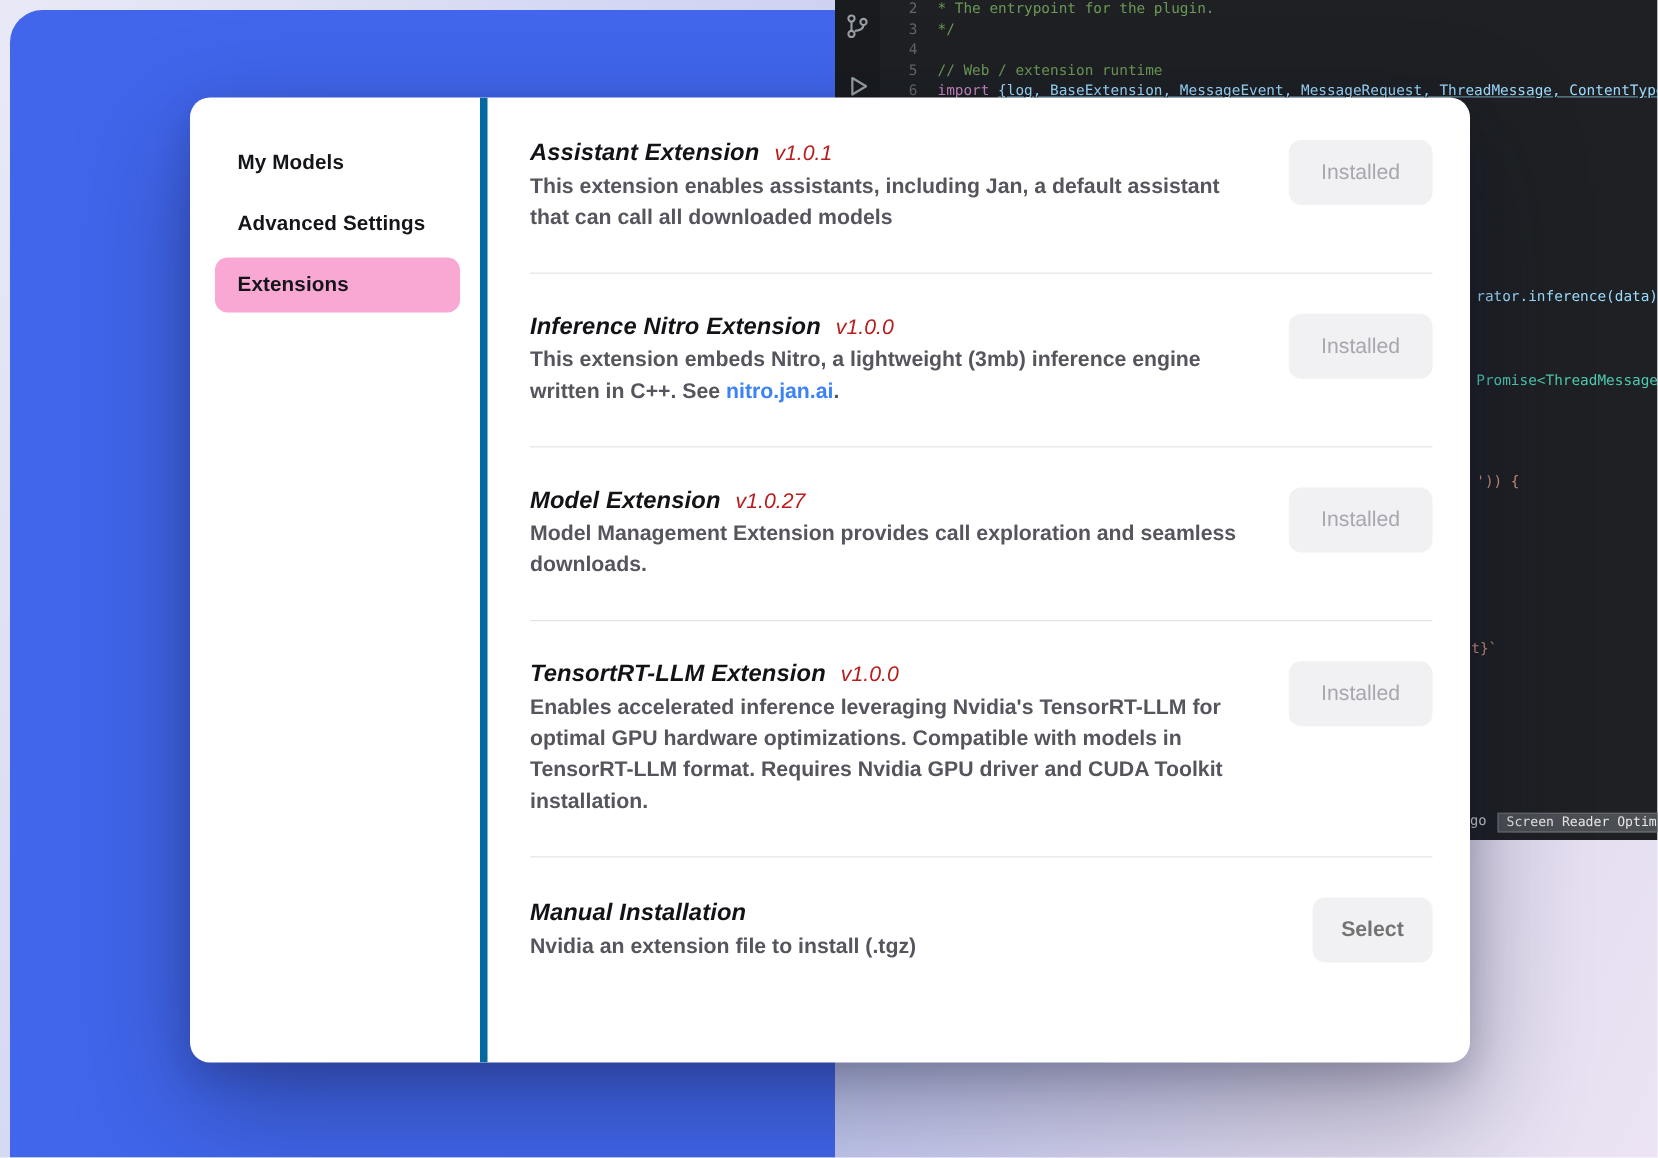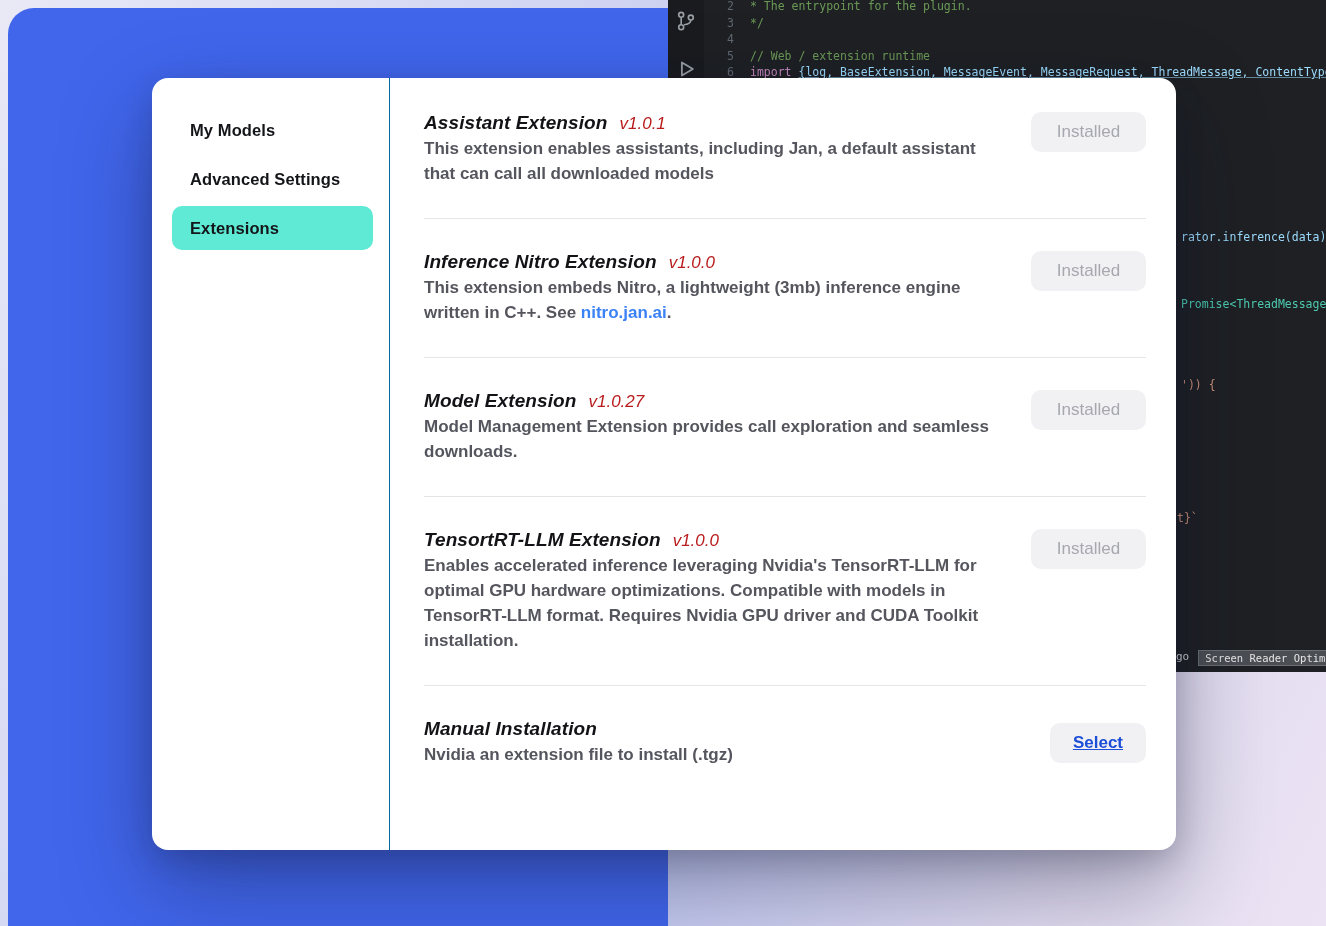--- a/index.html
+++ b/index.html
@@ -52,51 +52,51 @@
   }
 
   
   .modal {
     position:absolute; left:152px; top:78px; width:1024px; height:772px;
     background:#ffffff; border-radius:16px;
     box-shadow: 0 35px 90px rgba(15,20,50,.38), 0 10px 28px rgba(15,20,50,.18);
     display:flex; overflow:hidden; z-index:5;
   }
   .sidebar {
-    width:238px; flex:none; border-right:1px solid #0369a1;
+    width:238px; flex:none; border-right:6px solid #0369a1;
     padding:30px 16px 0 20px;
   }
   .side-item {
     height:44px; display:flex; align-items:center;
     padding:0 18px; border-radius:10px; margin-bottom:5px;
     font-size:16.5px; font-weight:700; color:#141519; cursor:pointer;
     letter-spacing:.1px;
   }
-  .side-item.active { background:#5eead4; }
+  .side-item.active { background:#f9a8d4; }
 
   .content { flex:1; padding:2px 30px 0 34px; }
   .ext-row {
     display:flex; justify-content:space-between; align-items:flex-start;
     padding:32px 0; border-bottom:1px solid #e5e5e9;
   }
   .ext-row:last-child { border-bottom:none;align-items:center; }
   .ext-info { max-width:580px; }
   .ext-title-line { display:flex; align-items:baseline; gap:12px;font-style:italic; }
   .ext-title { font-size:19px; font-weight:700; color:#131317; letter-spacing:.1px; }
   .ext-version { font-size:17px; font-weight:400; color:#b91c1c; }
   .ext-desc { font-size:17px; color:#55555e; line-height:25px; margin-top:2px;font-weight:bold; }
   .link { color:#3B82F6; text-decoration:none; cursor:pointer; }
   .btn {
-    flex:none; height:40px; border:none; border-radius:10px;
+    flex:none; height:52px; border:none; border-radius:10px;
     background:#f1f1f4; font-family:inherit; font-size:17px;
     display:flex; align-items:center; justify-content:center;
     padding:0 23px; margin-top:0; cursor:pointer;
   }
   .btn.installed { color:#a7a7af; font-weight:500; min-width:115px; }
-  .btn.select { color:#1d4ed8; font-weight:700; min-width:96px;text-decoration:underline; }
+  .btn.select { color:#737373; font-weight:700; min-width:96px; }
 </style>
 </head>
 <body>
 
 <div class="blue-window"></div>
 
 <div class="editor">
   <div class="activity-bar">
     <span>
       <svg width="22" height="22" viewBox="0 0 16 16" fill="none" stroke="#9aa0a6" stroke-width="1.2">

